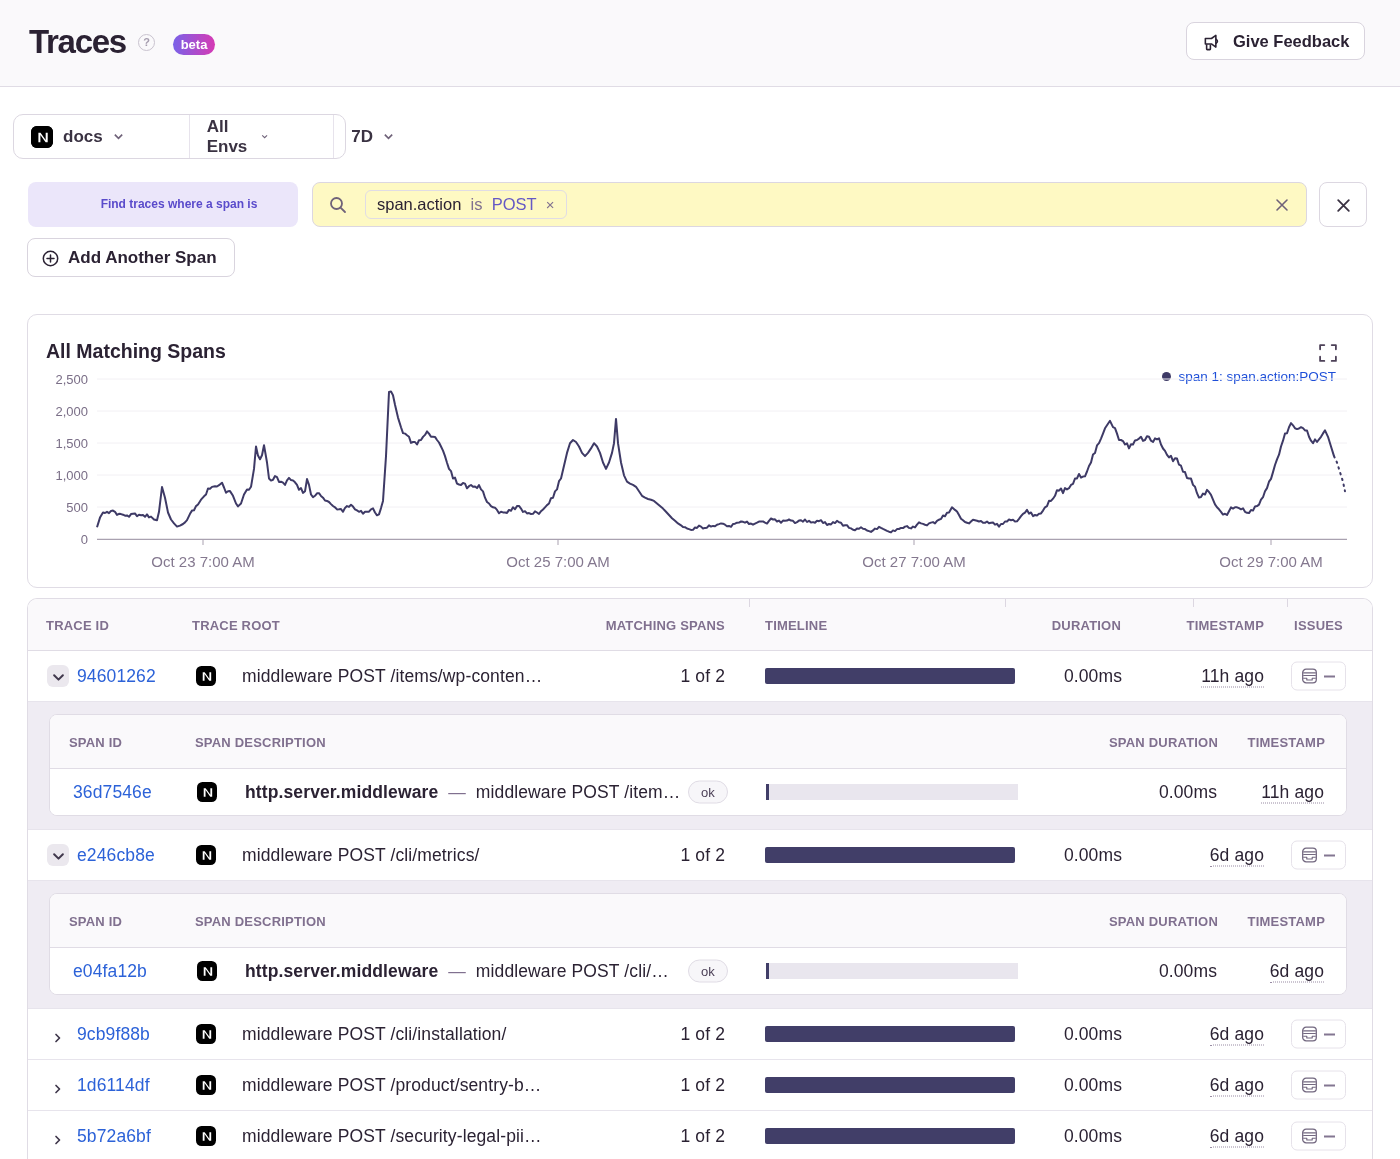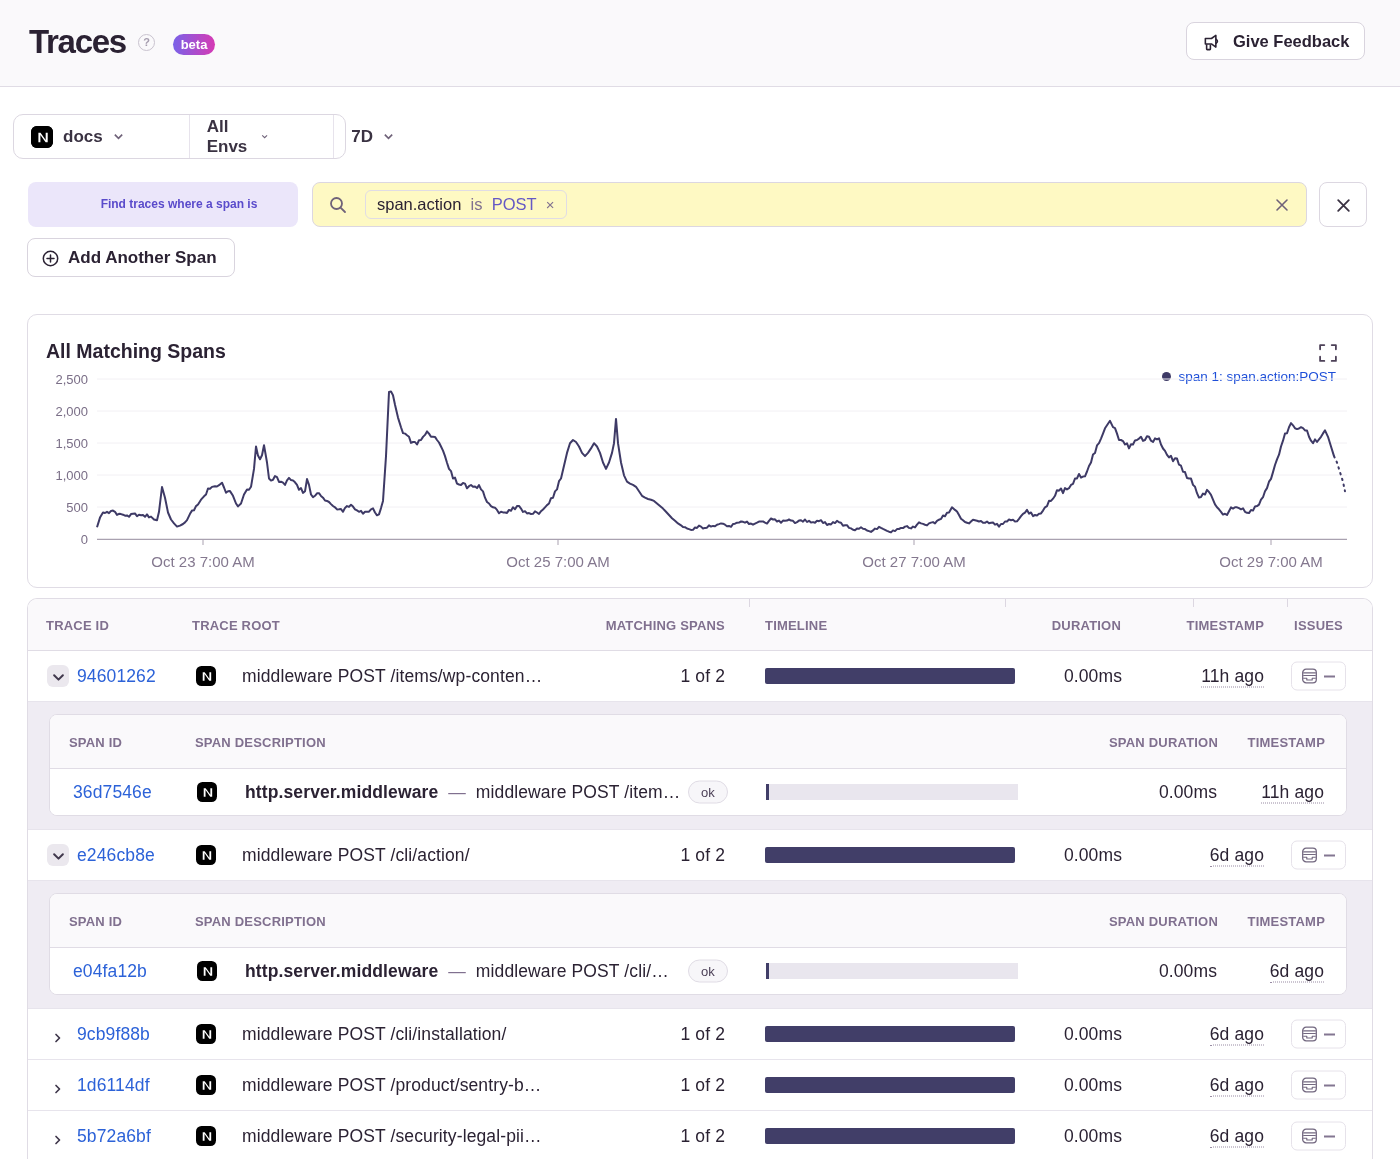--- a/index.html
+++ b/index.html
@@ -242,21 +242,21 @@
     </div>
     <div class="trow">
       <div class="chevbtn" style="left:19px;top:14px"><svg style="position:relative;top:4px" width="15" height="15" viewBox="0 0 12 12" fill="none" stroke="#40384c" stroke-width="1.6" stroke-linecap="round" stroke-linejoin="round">
             <path d="M2.5 4.2 L6 7.7 L9.5 4.2"></path>
           </svg></div>
       <div class="cellmid" style="left:49px"><a class="lnk">e246cb8e</a></div>
       <div class="cellmid" style="left:168px;height:20px"><svg width="20" height="20" viewBox="0 0 22 22">
             <rect width="22" height="22" rx="6" fill="#000"></rect>
             <path d="M7.4 6.8 h2.1 l5.2 7.3 v-7.3 h2 v9.4 h-2.1 L9.4 8.9 v7.3 h-2 z" fill="#fff"></path>
           </svg></div>
-      <div class="cellmid" style="left:214px">middleware POST /cli/action/</div>
+      <div class="cellmid" style="left:214px">middleware POST /cli/metrics/</div>
       <div class="cellmid" style="right:647px">1 of 2</div>
       <div class="bar cellmid" style="left:737px;width:250px"></div>
       <div class="cellmid" style="right:250px">0.00ms</div>
       <div class="cellmid" style="right:108px"><span class="ts">6d ago</span></div>
       <div class="issuebtn cellmid" style="right:26px">
         <div style="position:absolute;left:9px;top:5px"><svg width="17" height="17" viewBox="0 0 17 17" fill="none" stroke="#736880" stroke-width="1.3">
               <rect x="1.7" y="1.7" width="13.6" height="13.6" rx="3.4"></rect>
               <path d="M2.2 5.4 H14.8 M2.2 8 H14.8" stroke-width="1.15"></path>
               <path d="M2.2 10.7 H5.8 V12.5 H11.2 V10.7 H14.8" stroke-width="1.15" stroke-linejoin="round"></path>
             </svg></div>

